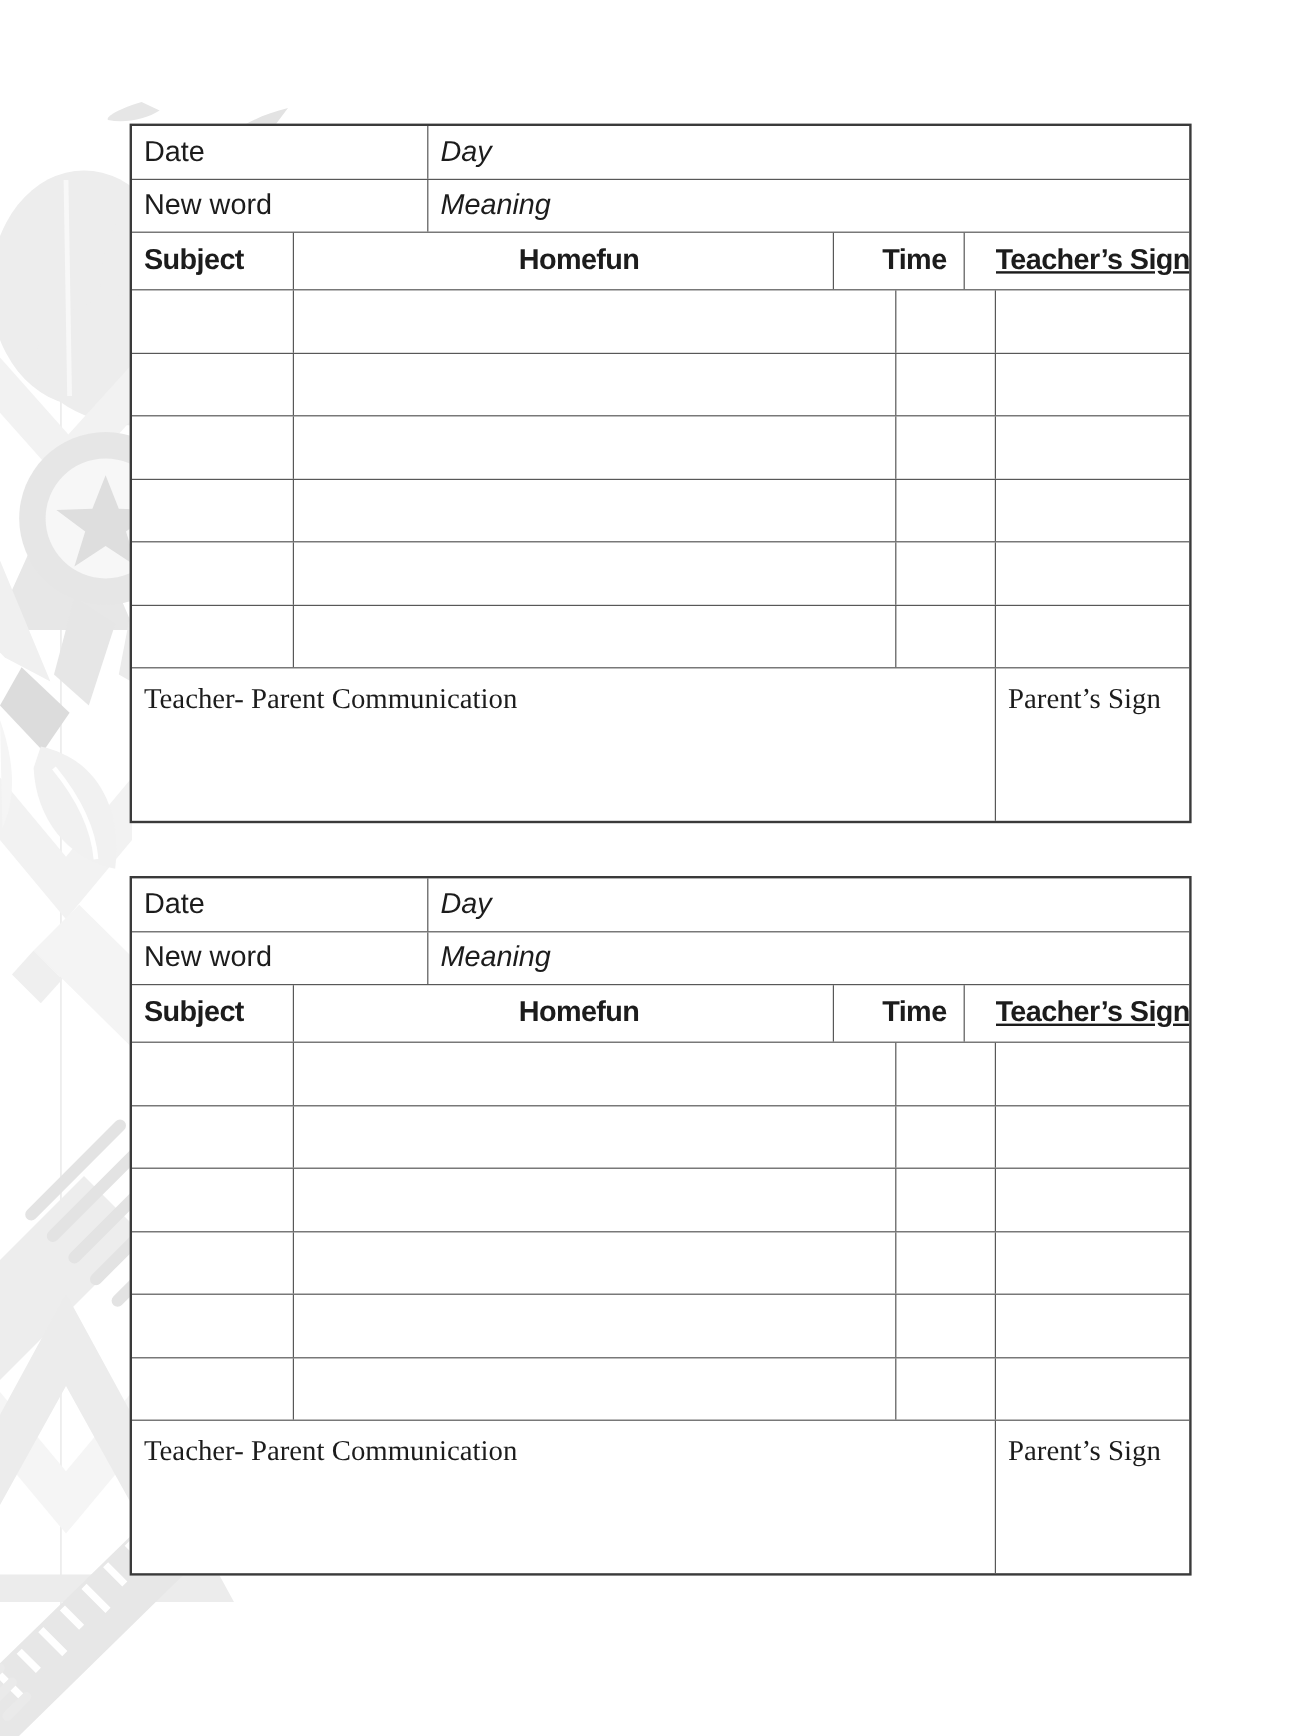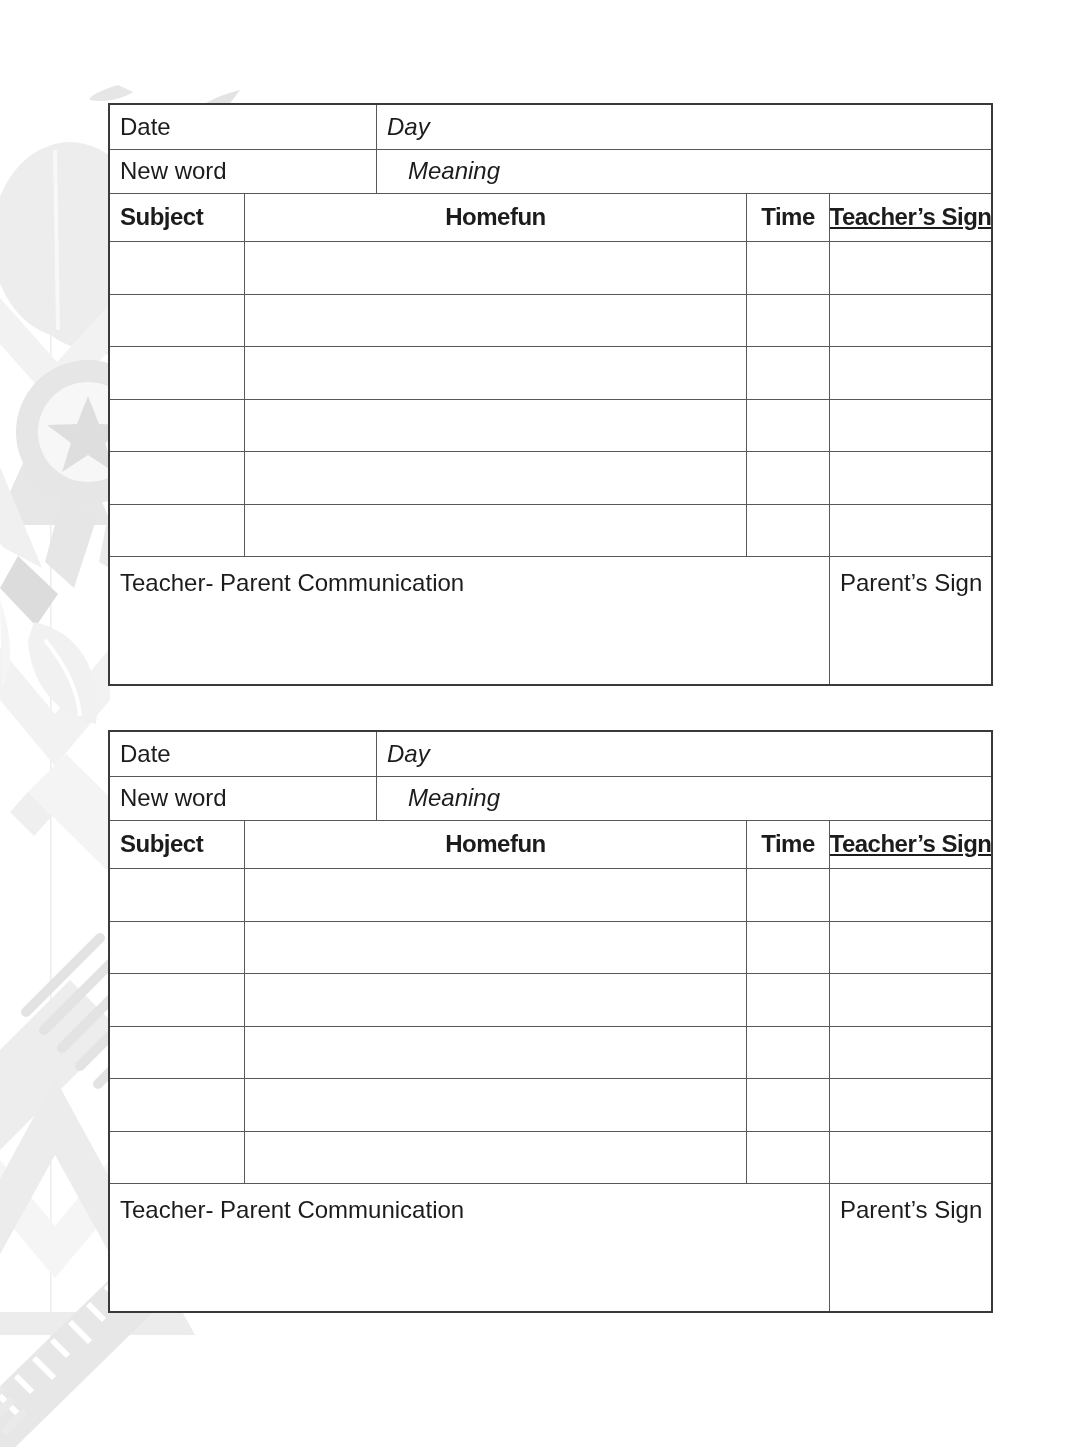--- a/index.html
+++ b/index.html
@@ -35,40 +35,40 @@
   .cell {
     display: flex; align-items: center;
     font-size: 24px; line-height: 1.1;
     padding: 0 10px;
     border-right: 1.5px solid #585858;
     overflow: hidden; white-space: nowrap;
   }
   .cell:last-child { border-right: none; }
 
   .info-row1 { height: 45px; }
-  .info-row2 { height: 44px; gap: 21px; }
-  .head-row  { height: 48px; }
+  .info-row2 { height: 44px; }
+  .head-row  { height: 48px; gap: 26px; }
   .body-row  { height: 52.5px; }
   .foot-row  { flex: 1 1 auto; }
 
-  .info-left  { width: 267px; }
+  .info-left  { width: 247px; }
   .info-right { flex: 1; font-style: italic; }
 
   .c-subject { width: 135px; }
   .c-homefun { flex: 1; }
   .c-time    { width: 83px; }
   .c-sign    { width: 161px; text-decoration: underline; }
 
   .foot-left  { flex: 1; }
   .foot-right { width: 161px; text-align: center; }
 
   .bold   { font-weight: 700; letter-spacing: -0.5px; }
   .center { justify-content: center; padding: 0 4px; }
 
-  .foot-row .cell { align-items: flex-start; padding-top: 13px; }
+  .foot-row .cell { align-items: flex-start; padding-top: 13px; font-family: Liberation Serif, serif; }
 </style>
 </head>
 <body>
 
 <svg class="watermark" viewBox="0 0 1081 1447" xmlns="http://www.w3.org/2000/svg" aria-hidden="true">
 
   <rect x="50" y="320" width="1.5" height="1060" fill="#e8e8e8" opacity="0.8"></rect>
 
   <g>
     <path d="M 118 85 C 95 92 88 98 90 100 C 105 103 122 99 133 92 Z" fill="#e6e6e6"></path>

